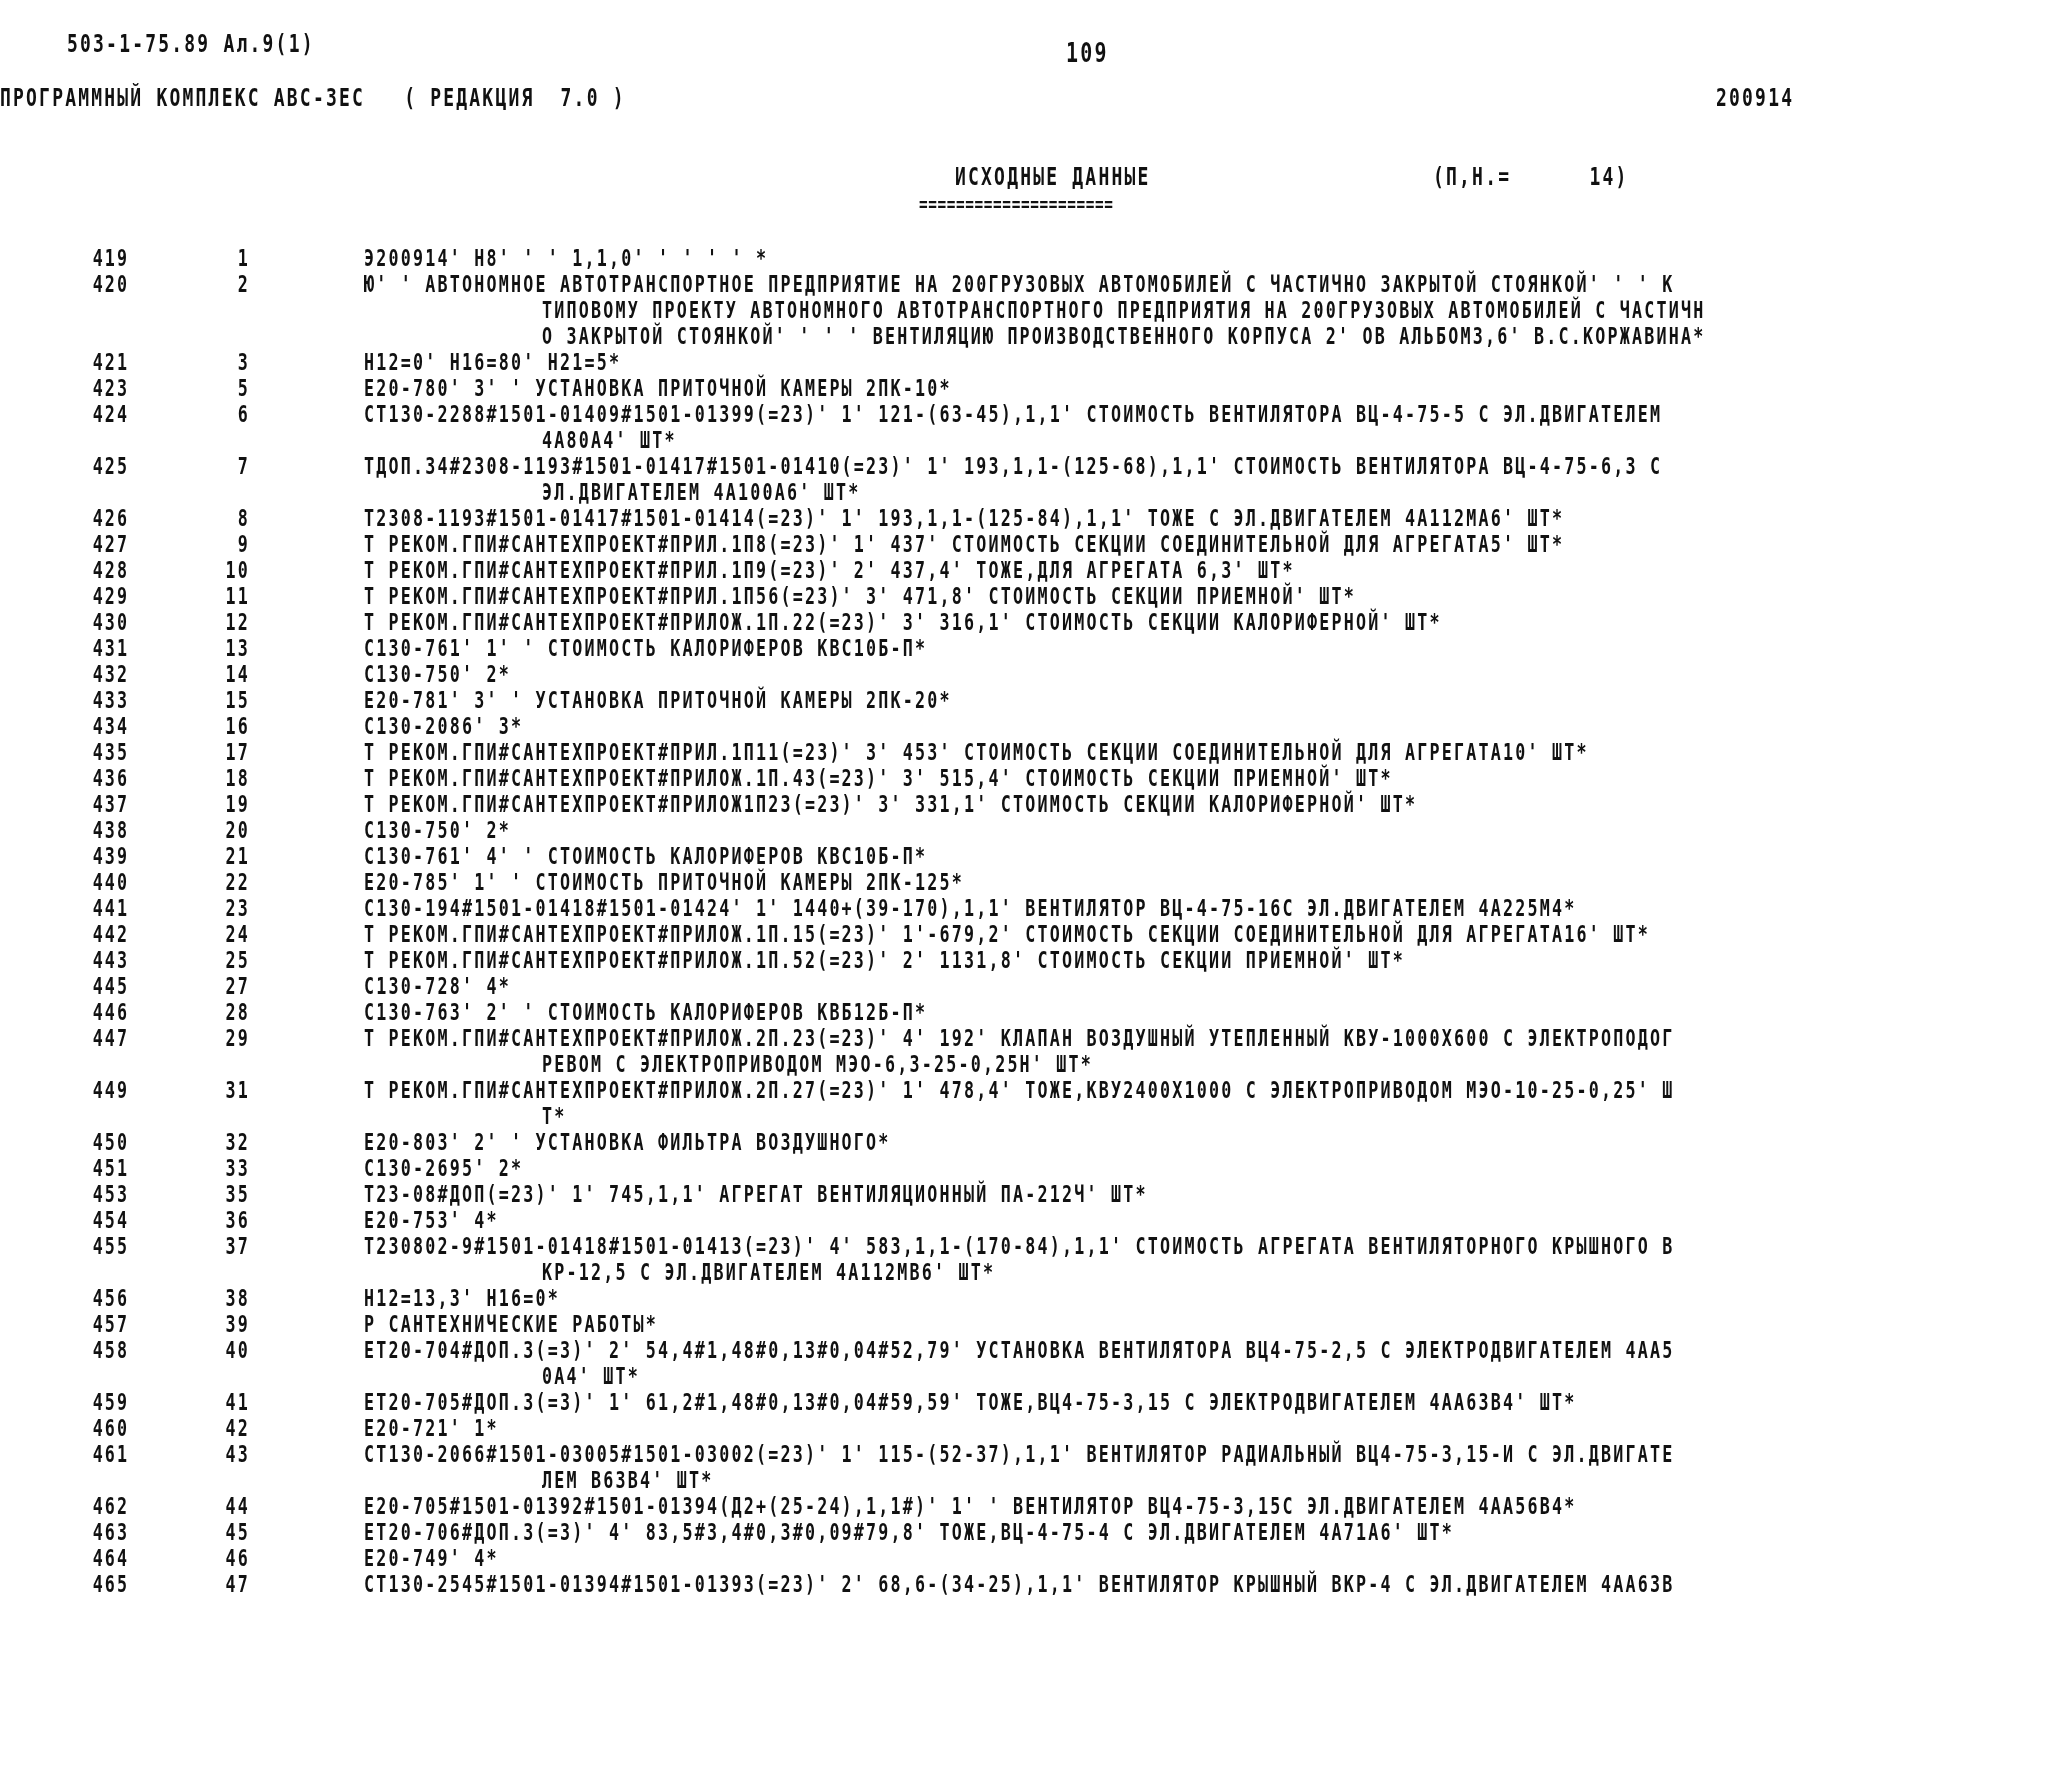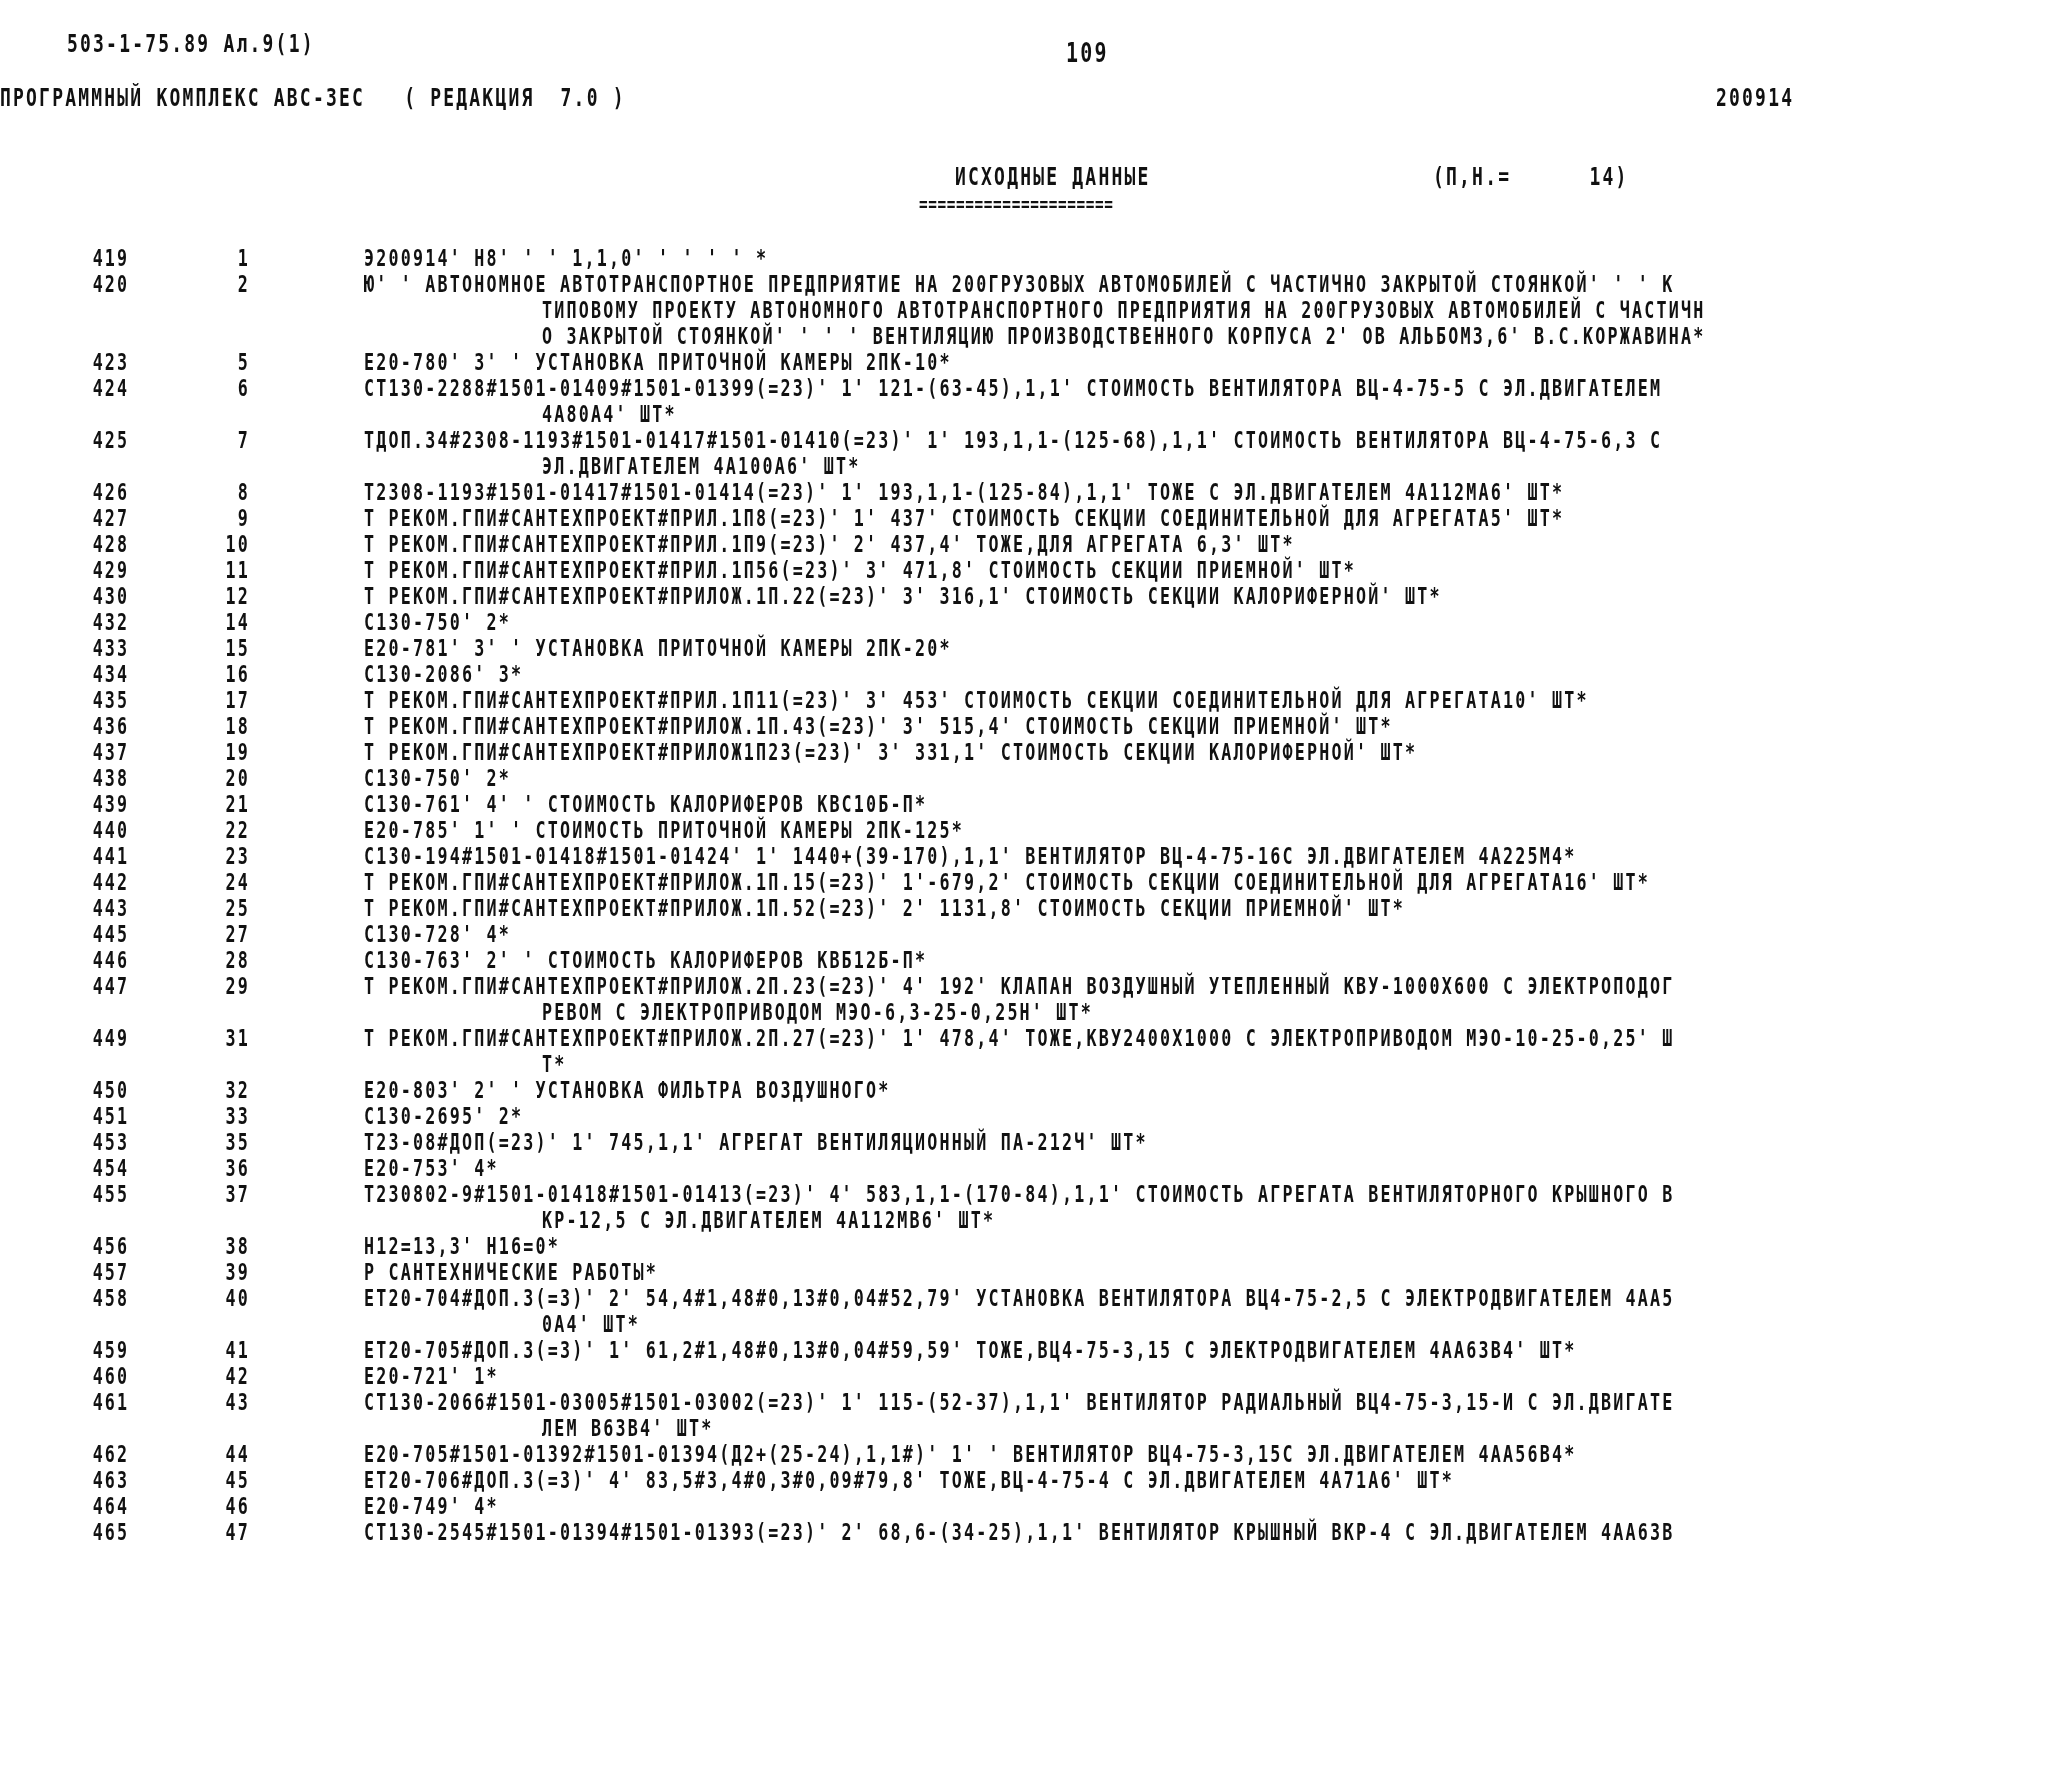--- a/index.html
+++ b/index.html
@@ -57,20 +57,25 @@
       <span class="ln print"></span>
       <span class="sn print"></span>
       <span class="tx print">ТИПОВОМУ ПРОЕКТУ АВТОНОМНОГО АВТОТРАНСПОРТНОГО ПРЕДПРИЯТИЯ НА 200ГРУЗОВЫХ АВТОМОБИЛЕЙ С ЧАСТИЧН</span>
     </div>
     <div class="row cont">
       <span class="ln print"></span>
       <span class="sn print"></span>
       <span class="tx print">О ЗАКРЫТОЙ СТОЯНКОЙ' ' ' ' ВЕНТИЛЯЦИЮ ПРОИЗВОДСТВЕННОГО КОРПУСА 2' ОВ АЛЬБОМ3,6' В.С.КОРЖАВИНА*</span>
     </div>
     <div class="row">
+      <span class="ln print">421</span>
+      <span class="sn print">3</span>
+      <span class="tx print">Н12=0' Н16=80' Н21=5*</span>
+    </div>
+    <div class="row">
       <span class="ln print">423</span>
       <span class="sn print">5</span>
       <span class="tx print">Е20-780' 3' ' УСТАНОВКА ПРИТОЧНОЙ КАМЕРЫ 2ПК-10*</span>
     </div>
     <div class="row">
       <span class="ln print">424</span>
       <span class="sn print">6</span>
       <span class="tx print">СТ130-2288#1501-01409#1501-01399(=23)' 1' 121-(63-45),1,1' СТОИМОСТЬ ВЕНТИЛЯТОРА ВЦ-4-75-5 С ЭЛ.ДВИГАТЕЛЕМ</span>
     </div>
     <div class="row cont">
@@ -107,20 +112,25 @@
       <span class="ln print">429</span>
       <span class="sn print">11</span>
       <span class="tx print">Т РЕКОМ.ГПИ#САНТЕХПРОЕКТ#ПРИЛ.1П56(=23)' 3' 471,8' СТОИМОСТЬ СЕКЦИИ ПРИЕМНОЙ' ШТ*</span>
     </div>
     <div class="row">
       <span class="ln print">430</span>
       <span class="sn print">12</span>
       <span class="tx print">Т РЕКОМ.ГПИ#САНТЕХПРОЕКТ#ПРИЛОЖ.1П.22(=23)' 3' 316,1' СТОИМОСТЬ СЕКЦИИ КАЛОРИФЕРНОЙ' ШТ*</span>
     </div>
     <div class="row">
+      <span class="ln print">431</span>
+      <span class="sn print">13</span>
+      <span class="tx print">С130-761' 1' ' СТОИМОСТЬ КАЛОРИФЕРОВ КВС10Б-П*</span>
+    </div>
+    <div class="row">
       <span class="ln print">432</span>
       <span class="sn print">14</span>
       <span class="tx print">С130-750' 2*</span>
     </div>
     <div class="row">
       <span class="ln print">433</span>
       <span class="sn print">15</span>
       <span class="tx print">Е20-781' 3' ' УСТАНОВКА ПРИТОЧНОЙ КАМЕРЫ 2ПК-20*</span>
     </div>
     <div class="row">

